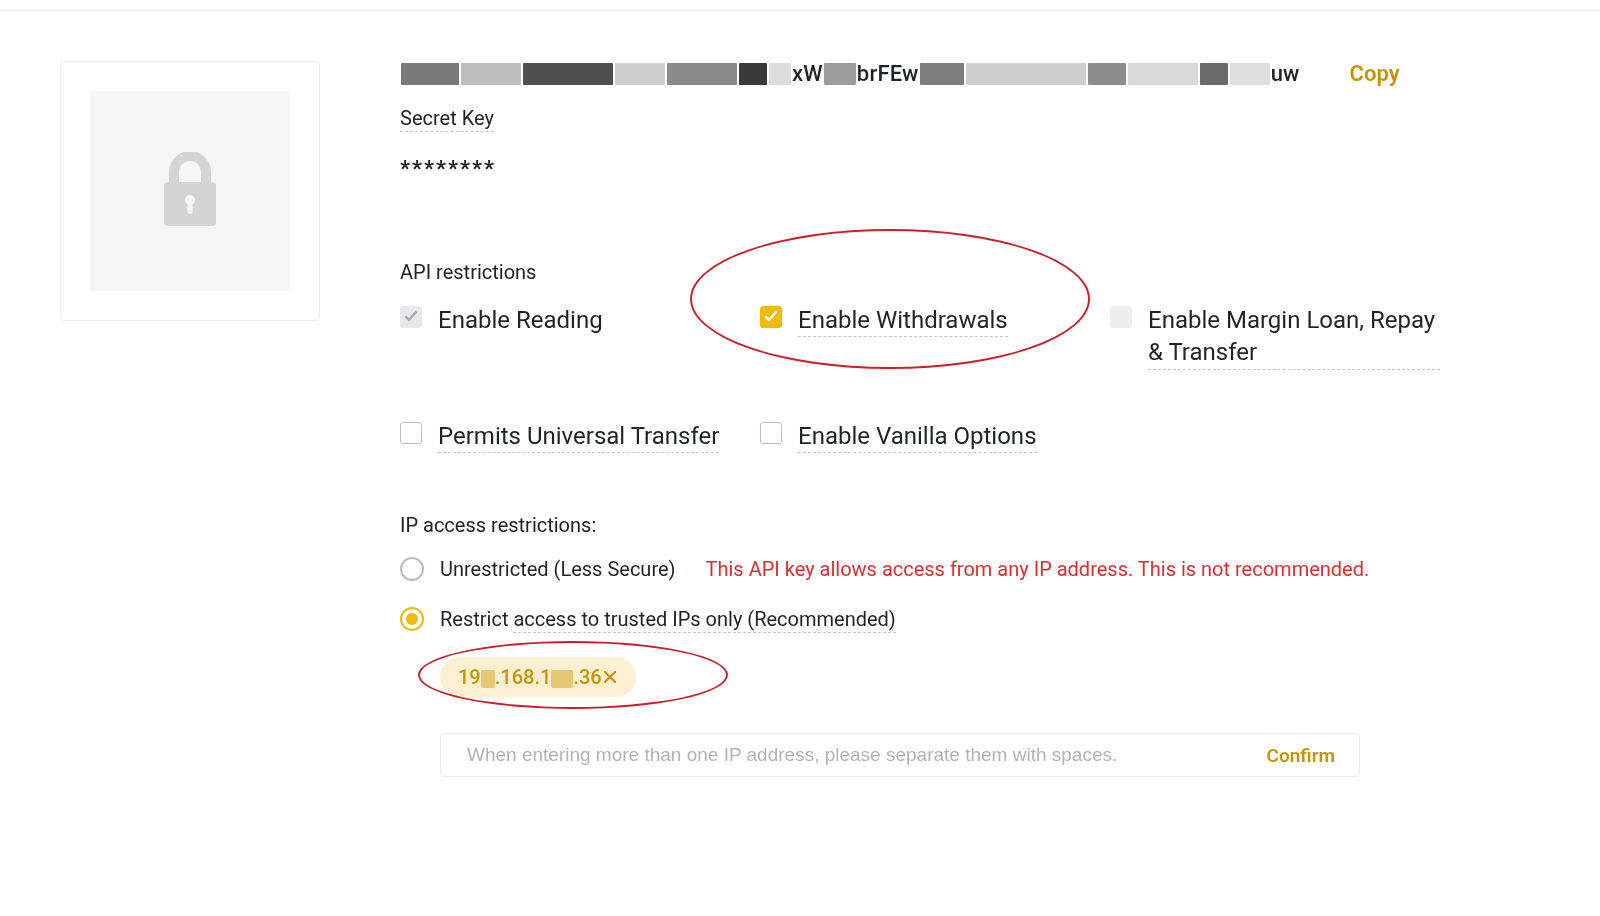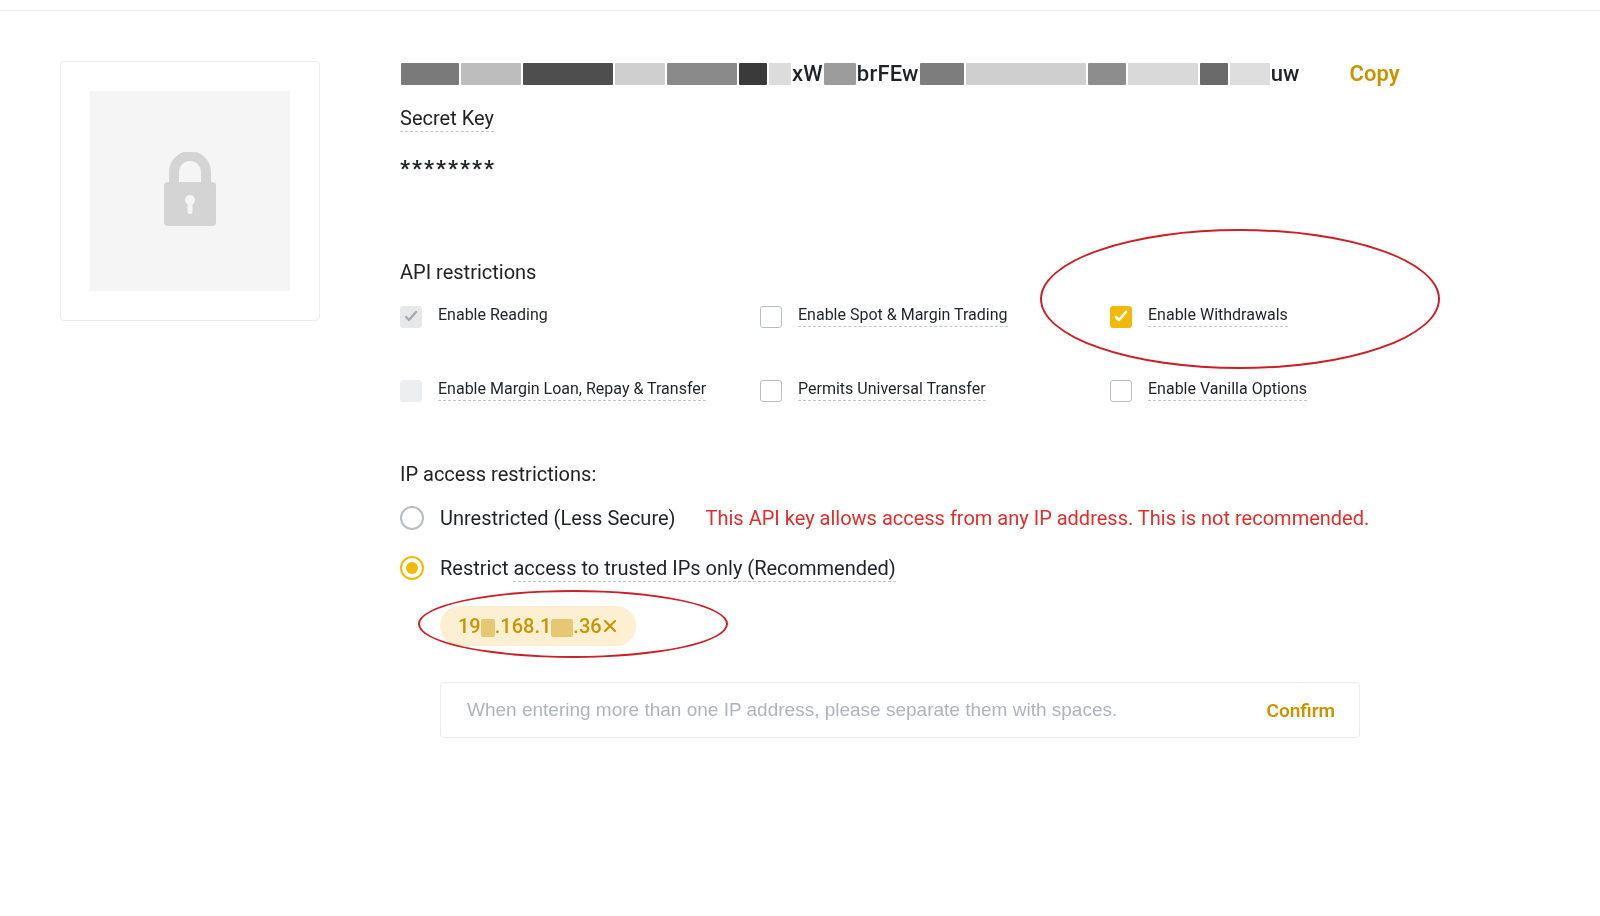--- a/index.html
+++ b/index.html
@@ -120,21 +120,21 @@
   }
   .chk .box.checked-yellow {
     background: var(--check-bg);
     border-color: var(--check-bg);
   }
   .chk .box.locked {
     background: #e6e8ea;
     border-color: #e6e8ea;
   }
   .chk .lbl {
-    font-size: 16px;
+    font-size: 24px;
     color: var(--text);
     line-height: 1.35;
   }
   .chk .lbl.dotted { border-bottom: 1px dashed var(--dotted); }
   .ip-section { margin-top: 60px; }
   .radio-row {
     display: flex;
     align-items: center;
     gap: 16px;
     margin-bottom: 26px;
@@ -175,21 +175,21 @@
     position:absolute;
     border: 2px solid var(--red-annot);
     border-radius: 50%;
     pointer-events: none;
   }
   .ip-input-row {
     margin-top: 36px;
     margin-left: 40px;
     border: 1px solid var(--border);
     border-radius: 4px;
-    height: 56px;
+    height: 44px;
     display: flex;
     align-items: center;
     padding: 0 24px;
     max-width: 920px;
     justify-content: space-between;
   }
   .ip-input {
     flex: 1;
     border: none;
     outline: none;
@@ -260,24 +260,20 @@
 
           <div class="chk">
             <div class="box locked">
               <svg width="14" height="14" viewBox="0 0 14 14">
                   <path d="M2 7 l3 3 l7 -8" stroke="#a5aab1" stroke-width="2.4" fill="none" stroke-linecap="round" stroke-linejoin="round"></path>
                 </svg>
             </div>
             <span class="lbl">Enable Reading</span>
           </div>
 
-          <div class="chk">
-            <div class="box"></div>
-            <span class="lbl dotted" style="max-width:250px">Enable Spot &amp; Margin Trading</span>
-          </div>
 
           <div class="chk rel">
             <div class="box checked-yellow">
               <svg width="14" height="14" viewBox="0 0 14 14">
                   <path d="M2 7 l3 3 l7 -8" stroke="#fff" stroke-width="2.6" fill="none" stroke-linecap="round" stroke-linejoin="round"></path>
                 </svg>
             </div>
             <span class="lbl dotted">Enable Withdrawals</span>
             <div class="annot-ellipse" style="left:-70px; top:-75px; width:400px; height:140px;"></div>
           </div>

